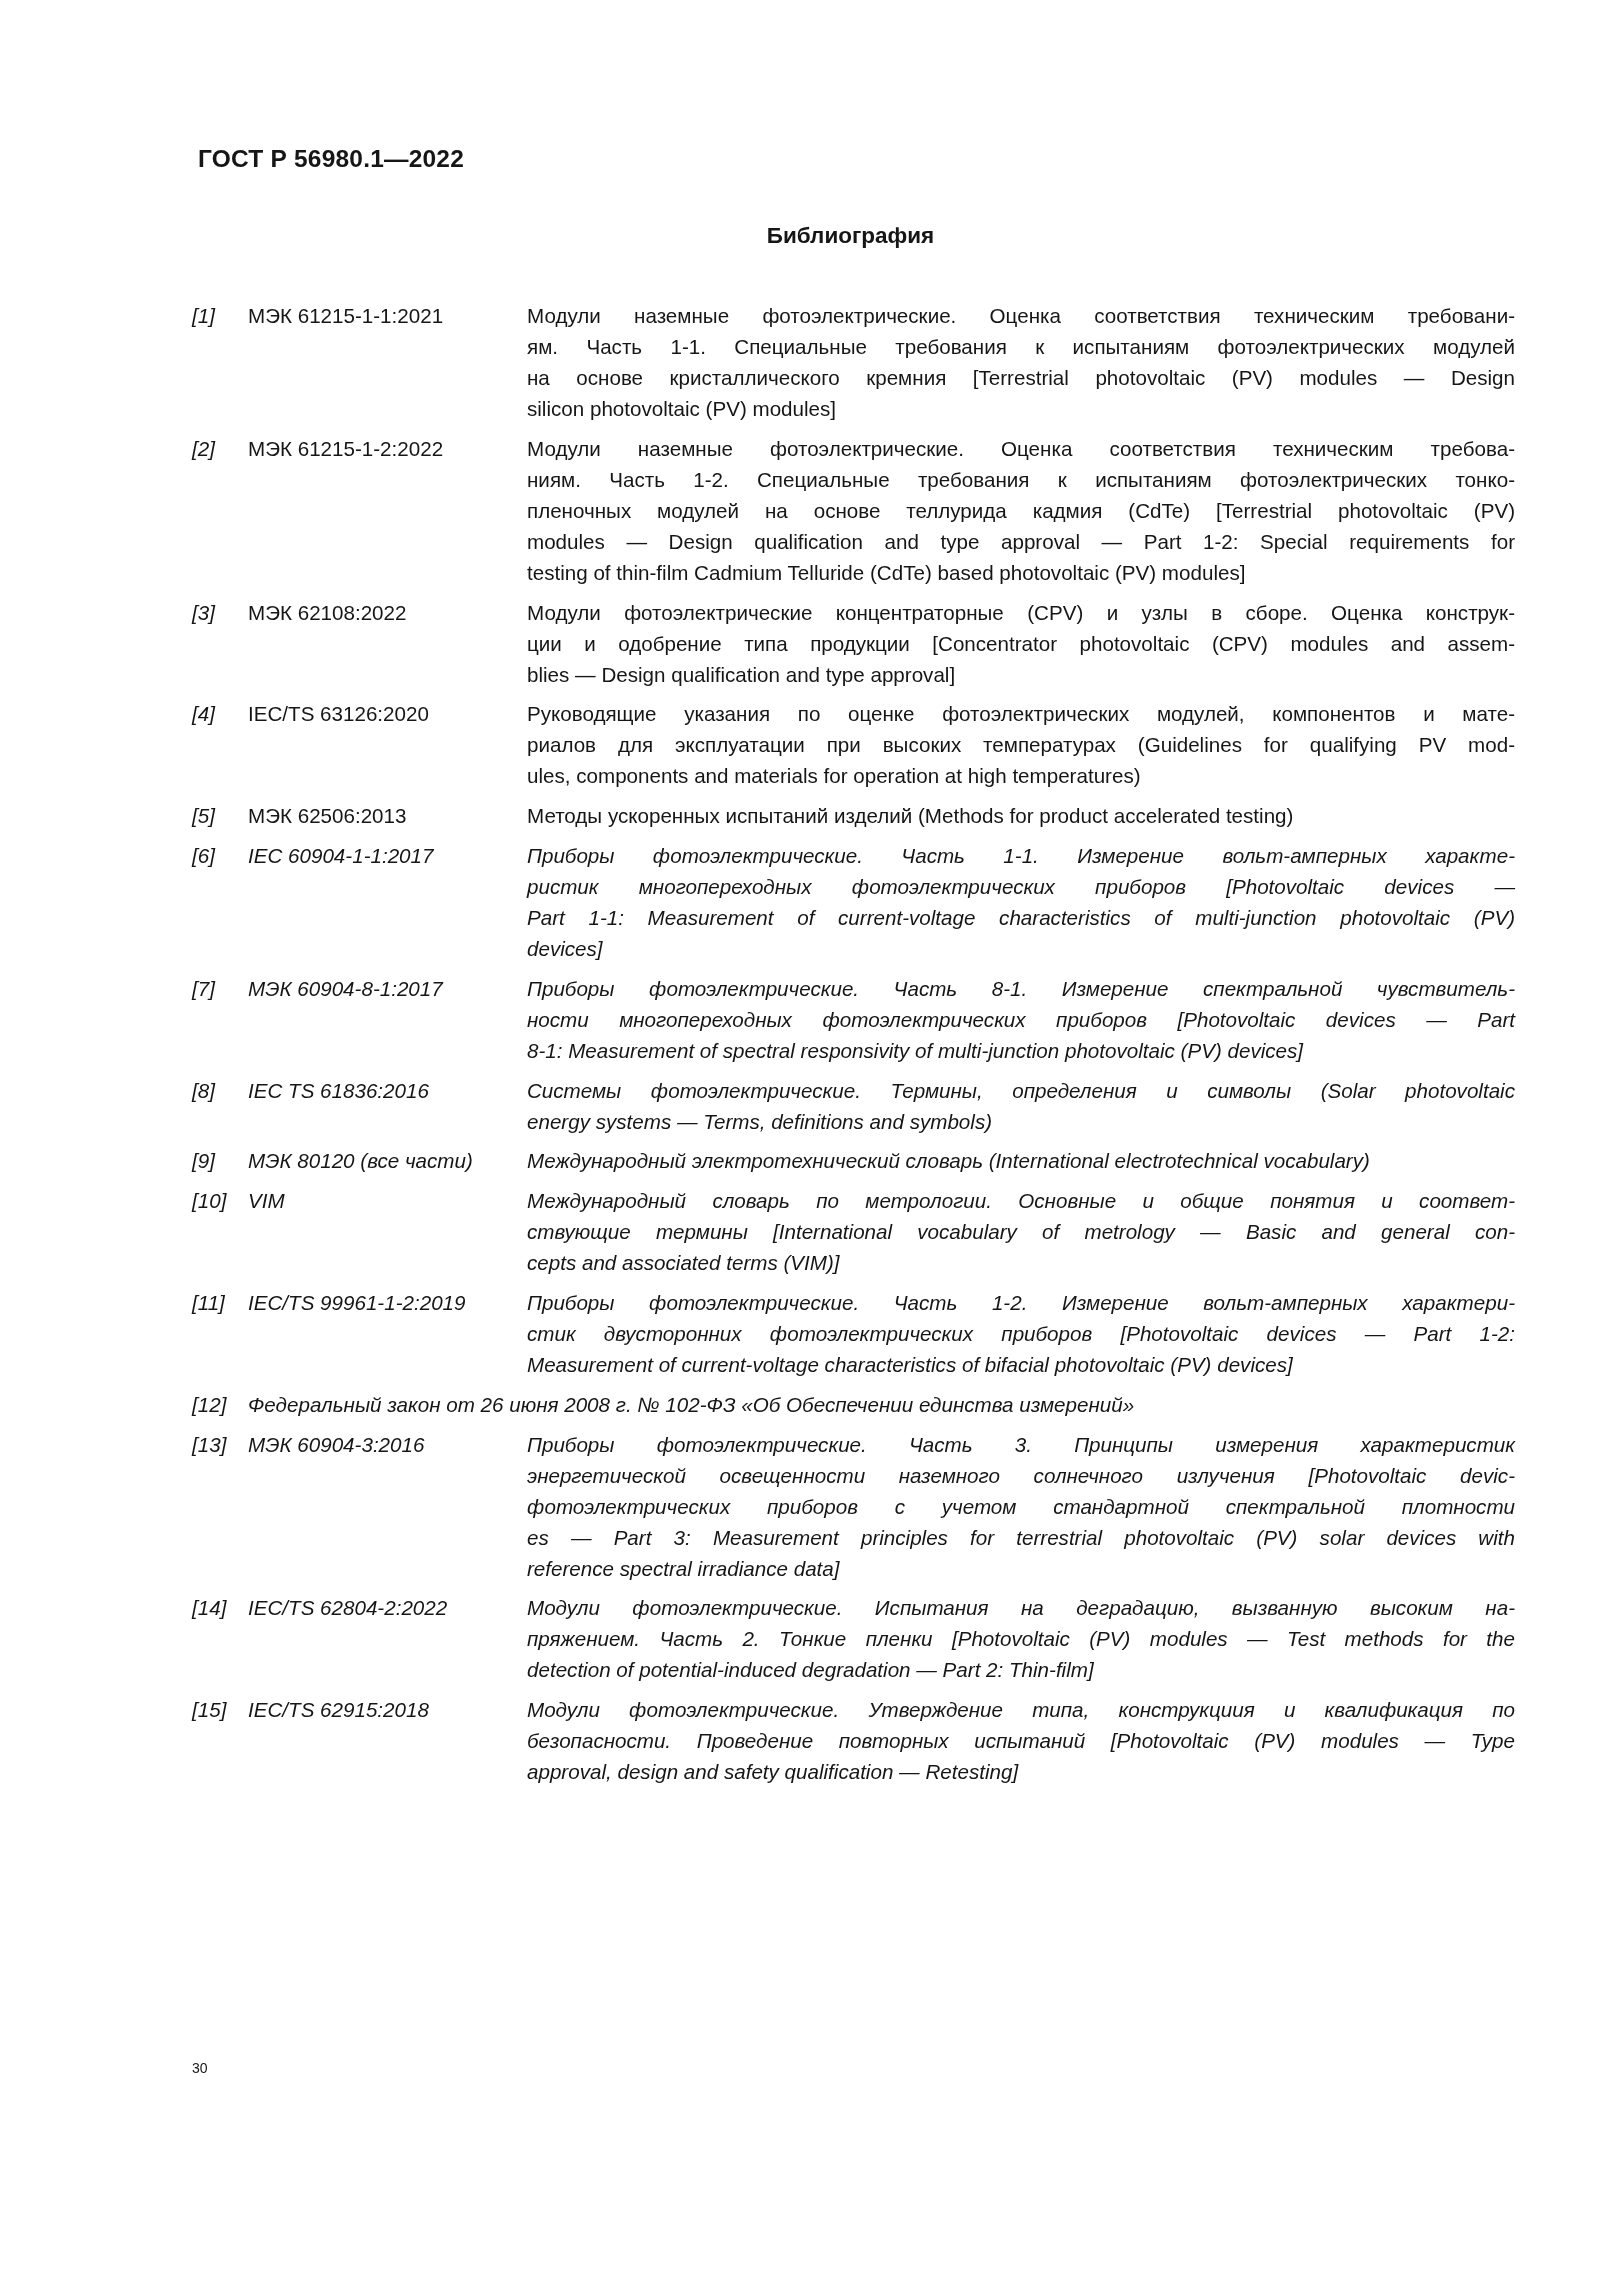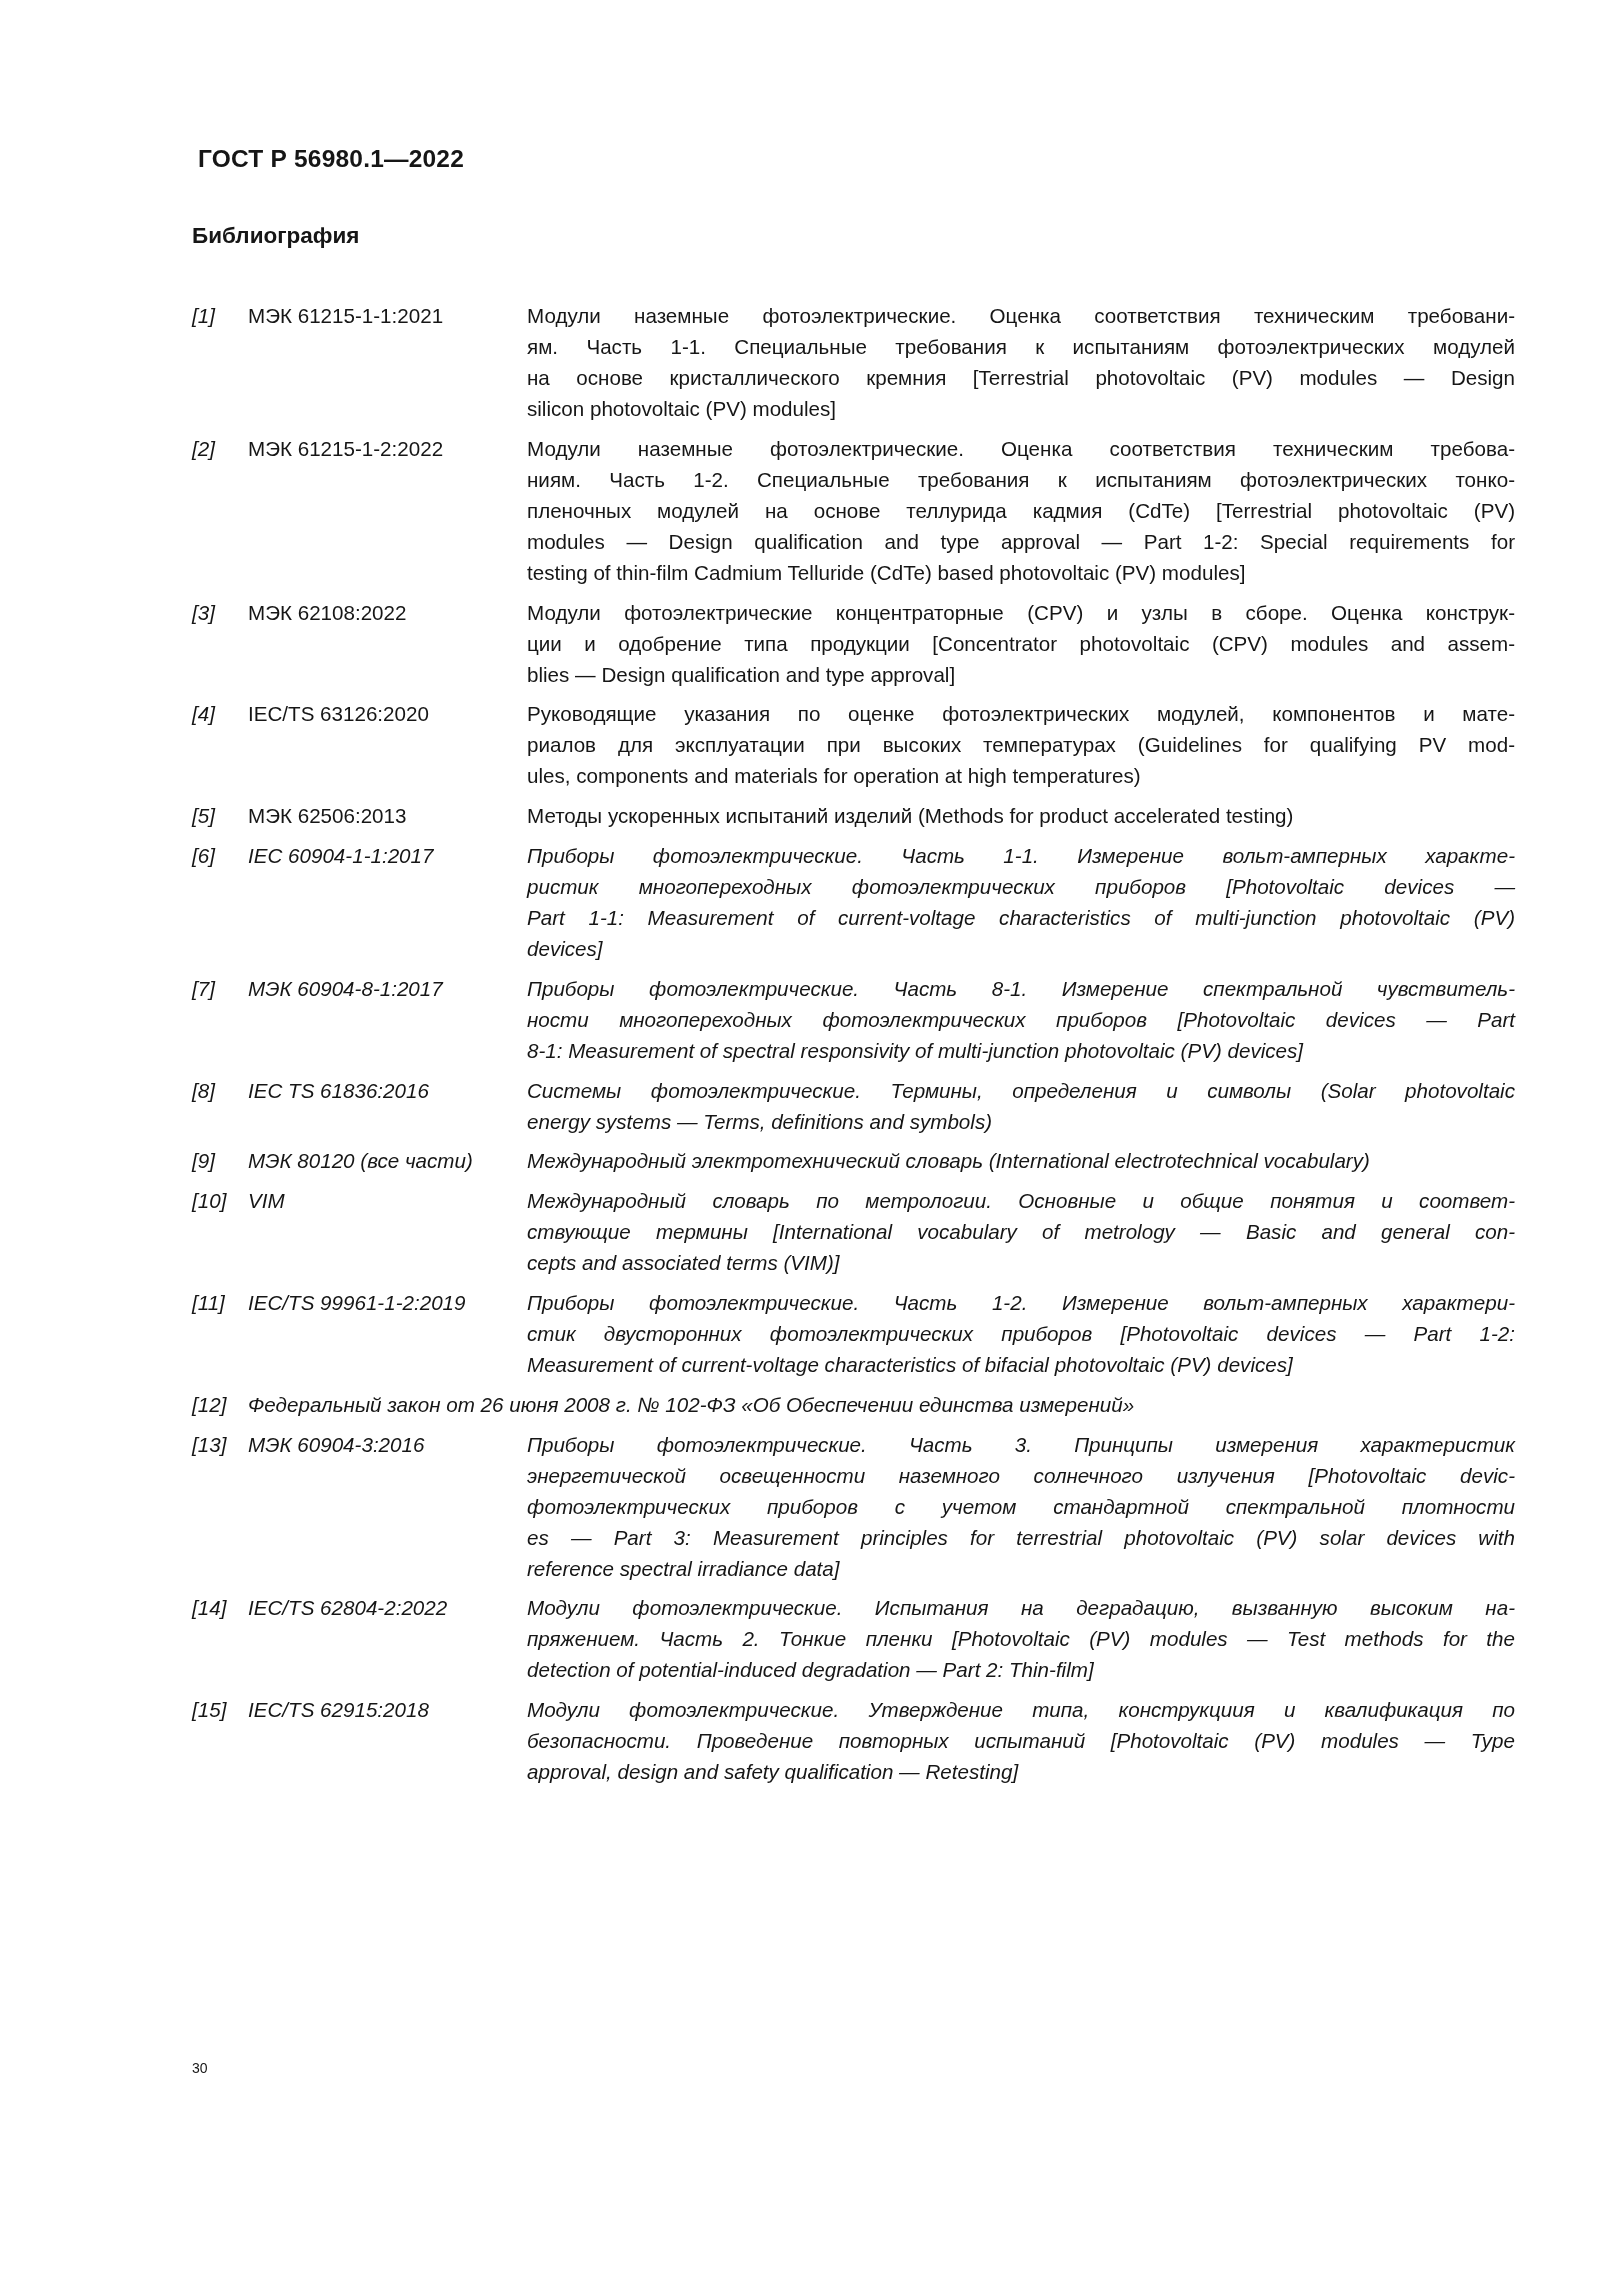--- a/index.html
+++ b/index.html
@@ -10,21 +10,21 @@
     font-family: "Liberation Sans", sans-serif;
     position: relative;
     overflow: hidden;
   }
   .doc-header {
     position: absolute; left: 192px; top: 145px;
     font-size: 24.5px; font-weight: bold; letter-spacing: 0.2px; margin-left: 6px;
   }
   .doc-title {
     position: absolute; left: 192px; top: 223px; width: 1317px;
-    text-align: left; font-size: 22.5px; font-weight: bold;
+    text-align: center; font-size: 22.5px; font-weight: bold;
   }
   .refs {
     position: absolute; left: 192px; top: 300px; width: 1333px;
   }
   .ref-row {
     display: flex; align-items: flex-start;
     margin-bottom: 8.8px;
     font-size: 20.6px; line-height: 31px;
   }
   .ref-num {

